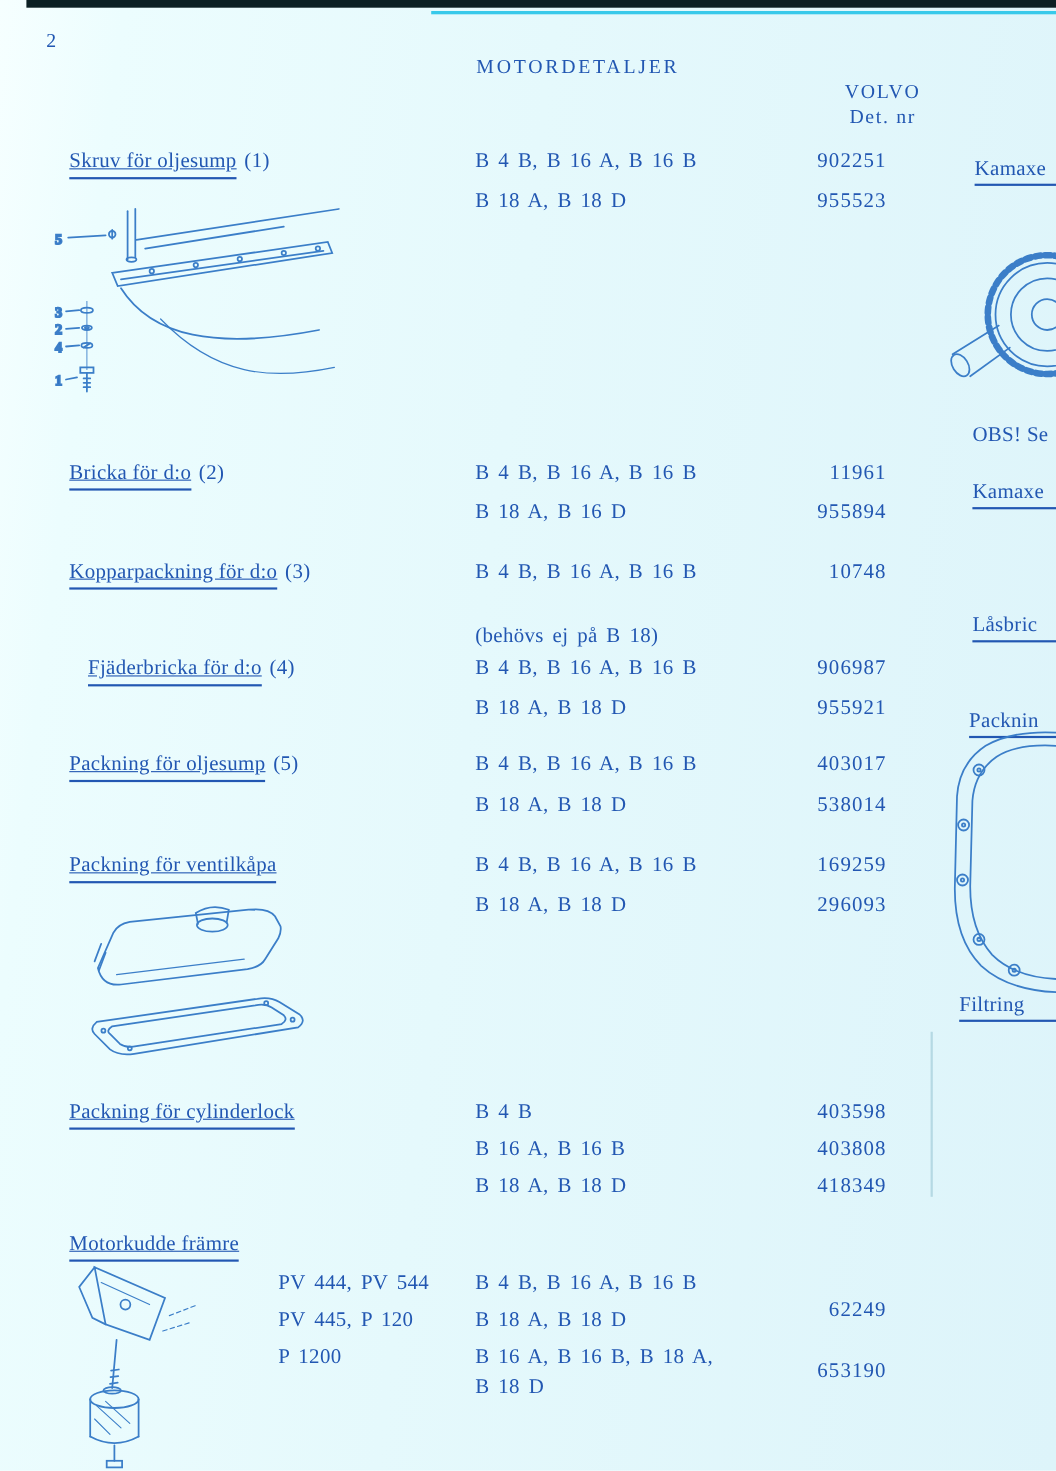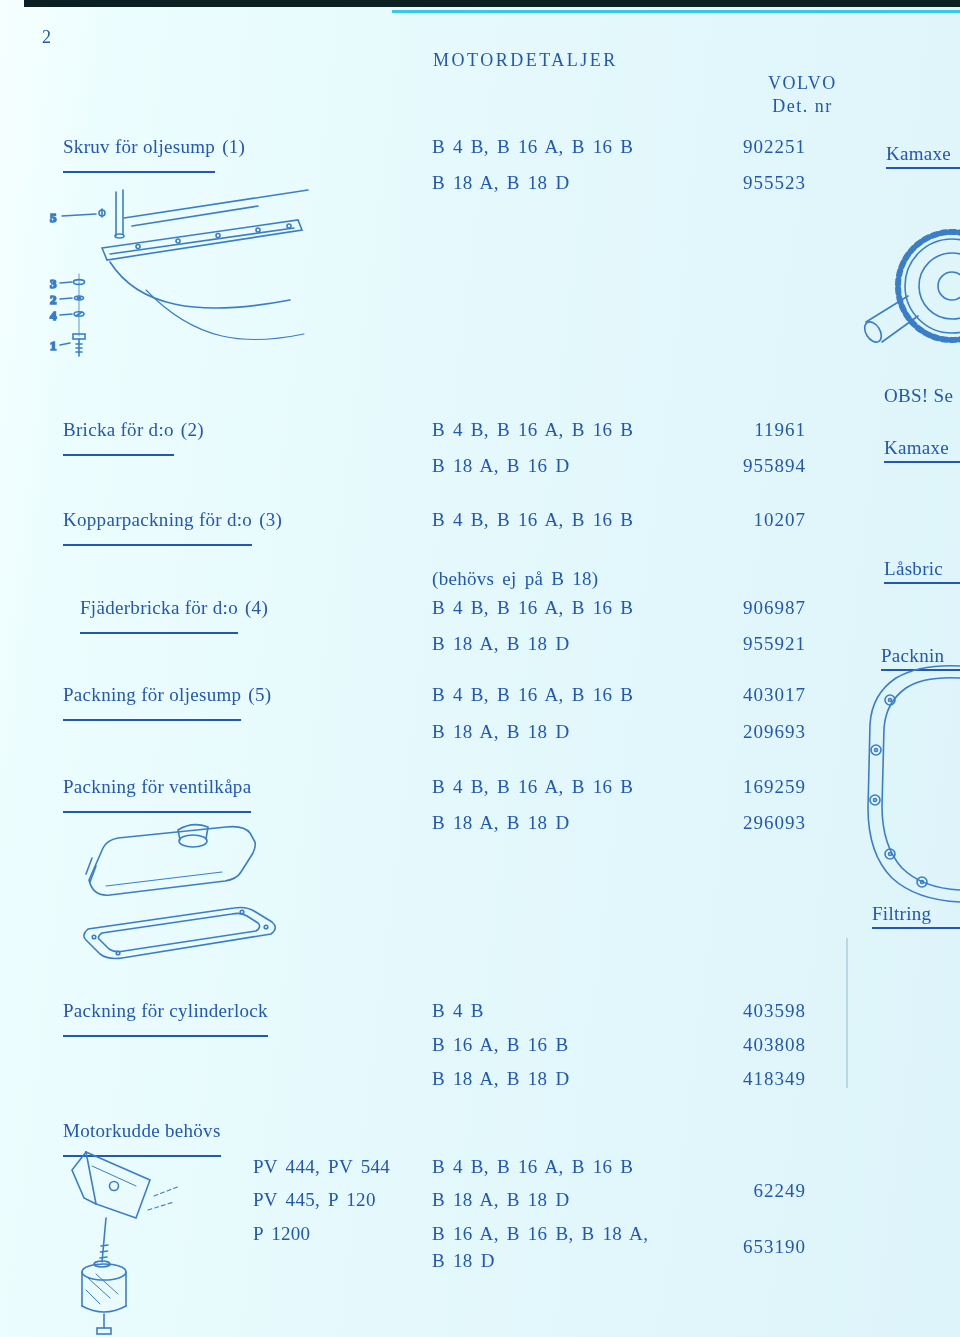--- a/index.html
+++ b/index.html
@@ -3,21 +3,21 @@
 <meta charset="utf-8">
 <style>
   *{box-sizing:border-box;margin:0;padding:0}
   html,body{width:960px;height:1337px}
   body{font-family:"Liberation Serif","DejaVu Serif",serif;color:#2257b2;}
   .page{position:relative;width:960px;height:1337px;overflow:hidden;
         background:linear-gradient(97deg,#f6ffff 0%,#ecfdfe 10%,#e5f9fc 45%,#ddf4fa 100%);}
   .topbar{position:absolute;top:0;left:24px;right:0;height:7px;background:#0c2024;}
   .cyanline{position:absolute;top:10px;left:392px;right:0;height:3px;background:#38c9ea;}
   .txt{position:absolute;font-size:19px;letter-spacing:.3px;white-space:nowrap;line-height:1.15;}
-  .hd .u{border-bottom:2px solid currentColor;padding-bottom:14px;}
+  .hd .u{border-bottom:2px solid currentColor;padding-bottom:4px;text-decoration:underline;}
   .sfx{margin-left:7px;}
   .models{left:432px;word-spacing:3px;}
   .variant{left:253px;word-spacing:3px;}
   .nr{left:620px;width:186px;text-align:right;letter-spacing:1px;}
   .pagenum{left:42px;top:27px;font-size:18px;}
   .title{left:433px;top:50px;font-size:18px;letter-spacing:2.5px;text-align:right;}
   .refhdr{left:740px;top:72px;text-align:center;font-size:18px;letter-spacing:1.5px;line-height:1.3;margin-left:28px;}
   .rc{position:absolute;font-size:19px;letter-spacing:.3px;white-space:nowrap;width:110px;overflow:hidden;}
   .rc.u{border-bottom:2px solid currentColor;padding-bottom:2px;}
   .crease{position:absolute;left:846px;top:938px;width:2px;height:150px;background:rgba(130,185,200,.45);}
@@ -87,34 +87,34 @@
   </svg>
 
   <span class="txt hd" style="left:63px;top:419px"><span class="u">Bricka för d:o</span><span class="sfx">(2)</span></span>
   <span class="txt models" style="top:419px">B 4 B, B 16 A, B 16 B</span>
   <span class="txt nr" style="top:419px">11961</span>
   <span class="txt models" style="top:455px">B 18 A, B 16 D</span>
   <span class="txt nr" style="top:455px">955894</span>
 
   <span class="txt hd" style="left:63px;top:509px"><span class="u">Kopparpackning för d:o</span><span class="sfx">(3)</span></span>
   <span class="txt models" style="top:509px">B 4 B, B 16 A, B 16 B</span>
-  <span class="txt nr" style="top:509px">10207</span>
+  <span class="txt nr" style="top:509px">10748</span>
   <span class="txt models" style="top:568px">(behövs ej på B 18)</span>
 
   <span class="txt hd" style="left:80px;top:597px"><span class="u">Fjäderbricka för d:o</span><span class="sfx">(4)</span></span>
   <span class="txt models" style="top:597px">B 4 B, B 16 A, B 16 B</span>
   <span class="txt nr" style="top:597px">906987</span>
   <span class="txt models" style="top:633px">B 18 A, B 18 D</span>
   <span class="txt nr" style="top:633px">955921</span>
 
   <span class="txt hd" style="left:63px;top:684px"><span class="u">Packning för oljesump</span><span class="sfx">(5)</span></span>
   <span class="txt models" style="top:684px">B 4 B, B 16 A, B 16 B</span>
   <span class="txt nr" style="top:684px">403017</span>
   <span class="txt models" style="top:721px">B 18 A, B 18 D</span>
-  <span class="txt nr" style="top:721px">209693</span>
+  <span class="txt nr" style="top:721px">538014</span>
 
   <span class="txt hd" style="left:63px;top:776px"><span class="u">Packning för ventilkåpa</span></span>
   <span class="txt models" style="top:776px">B 4 B, B 16 A, B 16 B</span>
   <span class="txt nr" style="top:776px">169259</span>
   <span class="txt models" style="top:812px">B 18 A, B 18 D</span>
   <span class="txt nr" style="top:812px">296093</span>
 
   <svg style="left:76px;top:816px" width="215" height="170" viewBox="0 0 215 170" fill="none" stroke="#3b7ec8" stroke-width="1.6" stroke-linecap="round">
     <path d="M13,64 L27,32 Q31,24 42,22 L150,11 Q168,9 174,17 L179,26 Q180,31 177,37 L165,56 Q161,63 149,65 L34,79 Q17,81 13,64 Z"></path>
     <ellipse cx="117" cy="25" rx="14" ry="6"></ellipse>
@@ -131,21 +131,21 @@
   </svg>
 
   <span class="txt hd" style="left:63px;top:1000px"><span class="u">Packning för cylinderlock</span></span>
   <span class="txt models" style="top:1000px">B 4 B</span>
   <span class="txt nr" style="top:1000px">403598</span>
   <span class="txt models" style="top:1034px">B 16 A, B 16 B</span>
   <span class="txt nr" style="top:1034px">403808</span>
   <span class="txt models" style="top:1068px">B 18 A, B 18 D</span>
   <span class="txt nr" style="top:1068px">418349</span>
 
-  <span class="txt hd" style="left:63px;top:1120px"><span class="u">Motorkudde behövs</span></span>
+  <span class="txt hd" style="left:63px;top:1120px"><span class="u">Motorkudde främre</span></span>
   <span class="txt variant" style="top:1156px">PV 444, PV 544</span>
   <span class="txt models" style="top:1156px">B 4 B, B 16 A, B 16 B</span>
   <span class="txt variant" style="top:1189px">PV 445, P 120</span>
   <span class="txt models" style="top:1189px">B 18 A, B 18 D</span>
   <span class="txt nr" style="top:1180px">62249</span>
   <span class="txt variant" style="top:1223px">P 1200</span>
   <span class="txt models" style="top:1223px">B 16 A, B 16 B, B 18 A,</span>
   <span class="txt models" style="top:1250px">B 18 D</span>
   <span class="txt nr" style="top:1236px">653190</span>
 

